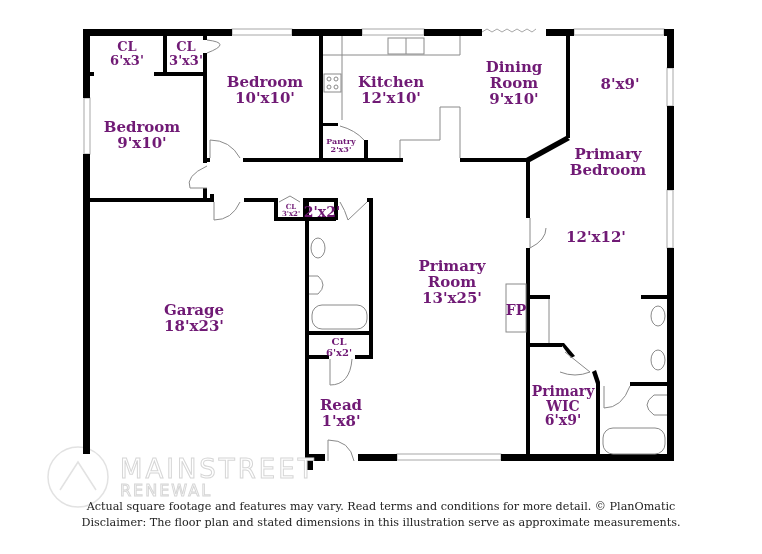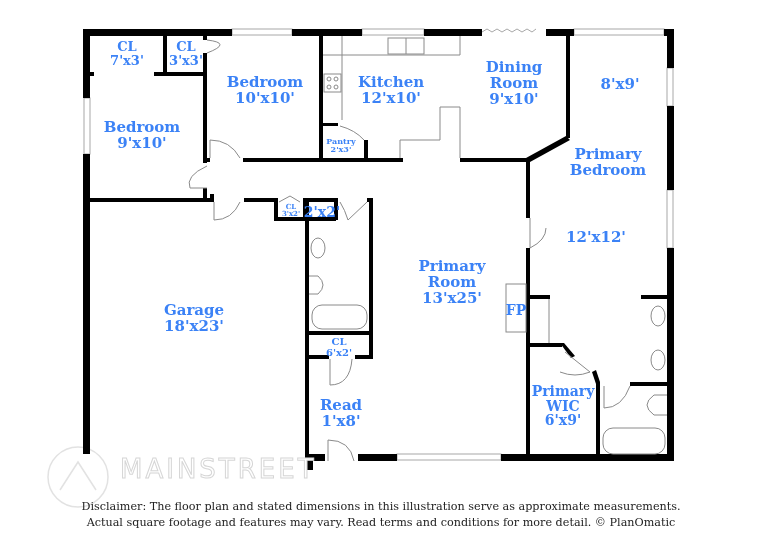--- a/index.html
+++ b/index.html
@@ -1,18 +1,18 @@
 <!DOCTYPE html>
 <html><head>
 <meta charset="utf-8">
 <style>
   html, body { margin:0; padding:0; background:#ffffff; }
   body { width:762px; height:554px; position:relative; overflow:hidden; font-family:"DejaVu Serif", serif; }
   #plan { position:absolute; left:0; top:0; width:762px; height:554px; }
-  .room-label { position:absolute; text-align:center; font-family:"DejaVu Serif", serif; font-weight:bold; color:#3b82f6; line-height:1.05; transform:translateX(-50%); white-space:nowrap; }
+  .room-label { position:absolute; text-align:center; font-family:"DejaVu Serif", serif; font-weight:bold; color:#701a75; line-height:1.05; transform:translateX(-50%); white-space:nowrap; }
   .room-label .name, .room-label .dim { display:block; }
   .lg { font-size:15px; }
   .md { font-size:13px; }
   .sm { font-size:14px; }
   .xs { font-size:7px; }
   .disclaimer { position:absolute; left:0; width:762px; text-align:center; top:499px; font-family:"DejaVu Serif", serif; font-size:11.2px; color:#222; line-height:16px; }
   .watermark { position:absolute; left:120px; top:456px; font-family:"DejaVu Sans", sans-serif; color:#fff; -webkit-text-stroke:1px #d6d6d6; letter-spacing:3px; }
   .watermark .w1 { display:block; font-size:26px; line-height:26px;text-align:center; }
   .watermark .w2 { display:block; font-size:16px; line-height:18px; letter-spacing:2px; }
 </style>
@@ -144,21 +144,21 @@
     <ellipse cx="658" cy="316" rx="7" ry="10"></ellipse>
     <ellipse cx="658" cy="360" rx="7" ry="10"></ellipse>
     <line x1="549" y1="299" x2="549" y2="343"></line>
     <path d="M667 395 L654 395 Q640 405 654 415 L667 415"></path>
     <rect x="603" y="428" width="62" height="26" rx="10"></rect>
   </g>
 </svg>
 
 <div class="room-label md" style="left:127px;top:40px">
   <span class="name">CL</span>
-  <span class="dim">7'x3'</span>
+  <span class="dim">6'x3'</span>
 </div>
 <div class="room-label md" style="left:186px;top:40px">
   <span class="name">CL</span>
   <span class="dim">3'x3'</span>
 </div>
 <div class="room-label lg" style="left:265px;top:75px">
   <span class="name">Bedroom</span>
   <span class="dim">10'x10'</span>
 </div>
 <div class="room-label lg" style="left:142px;top:120px">
@@ -216,18 +216,19 @@
   <span class="dim">1'x8'</span>
 </div>
 <div class="room-label md" style="left:563px;top:384px;font-size:14px">
   <span class="name">Primary</span>
   <span class="name">WIC</span>
   <span class="dim">6'x9'</span>
 </div>
 
 <div class="watermark">
   <span class="w1">MAINSTREET</span>
+  <span class="w2">RENEWAL</span>
 </div>
 
 <div class="disclaimer">
+  <div>Actual square footage and features may vary. Read terms and conditions for more detail. © PlanOmatic</div>
   <div>Disclaimer: The floor plan and stated dimensions in this illustration serve as approximate measurements.</div>
-  <div>Actual square footage and features may vary. Read terms and conditions for more detail. © PlanOmatic</div>
 </div>
 
 </body></html>

